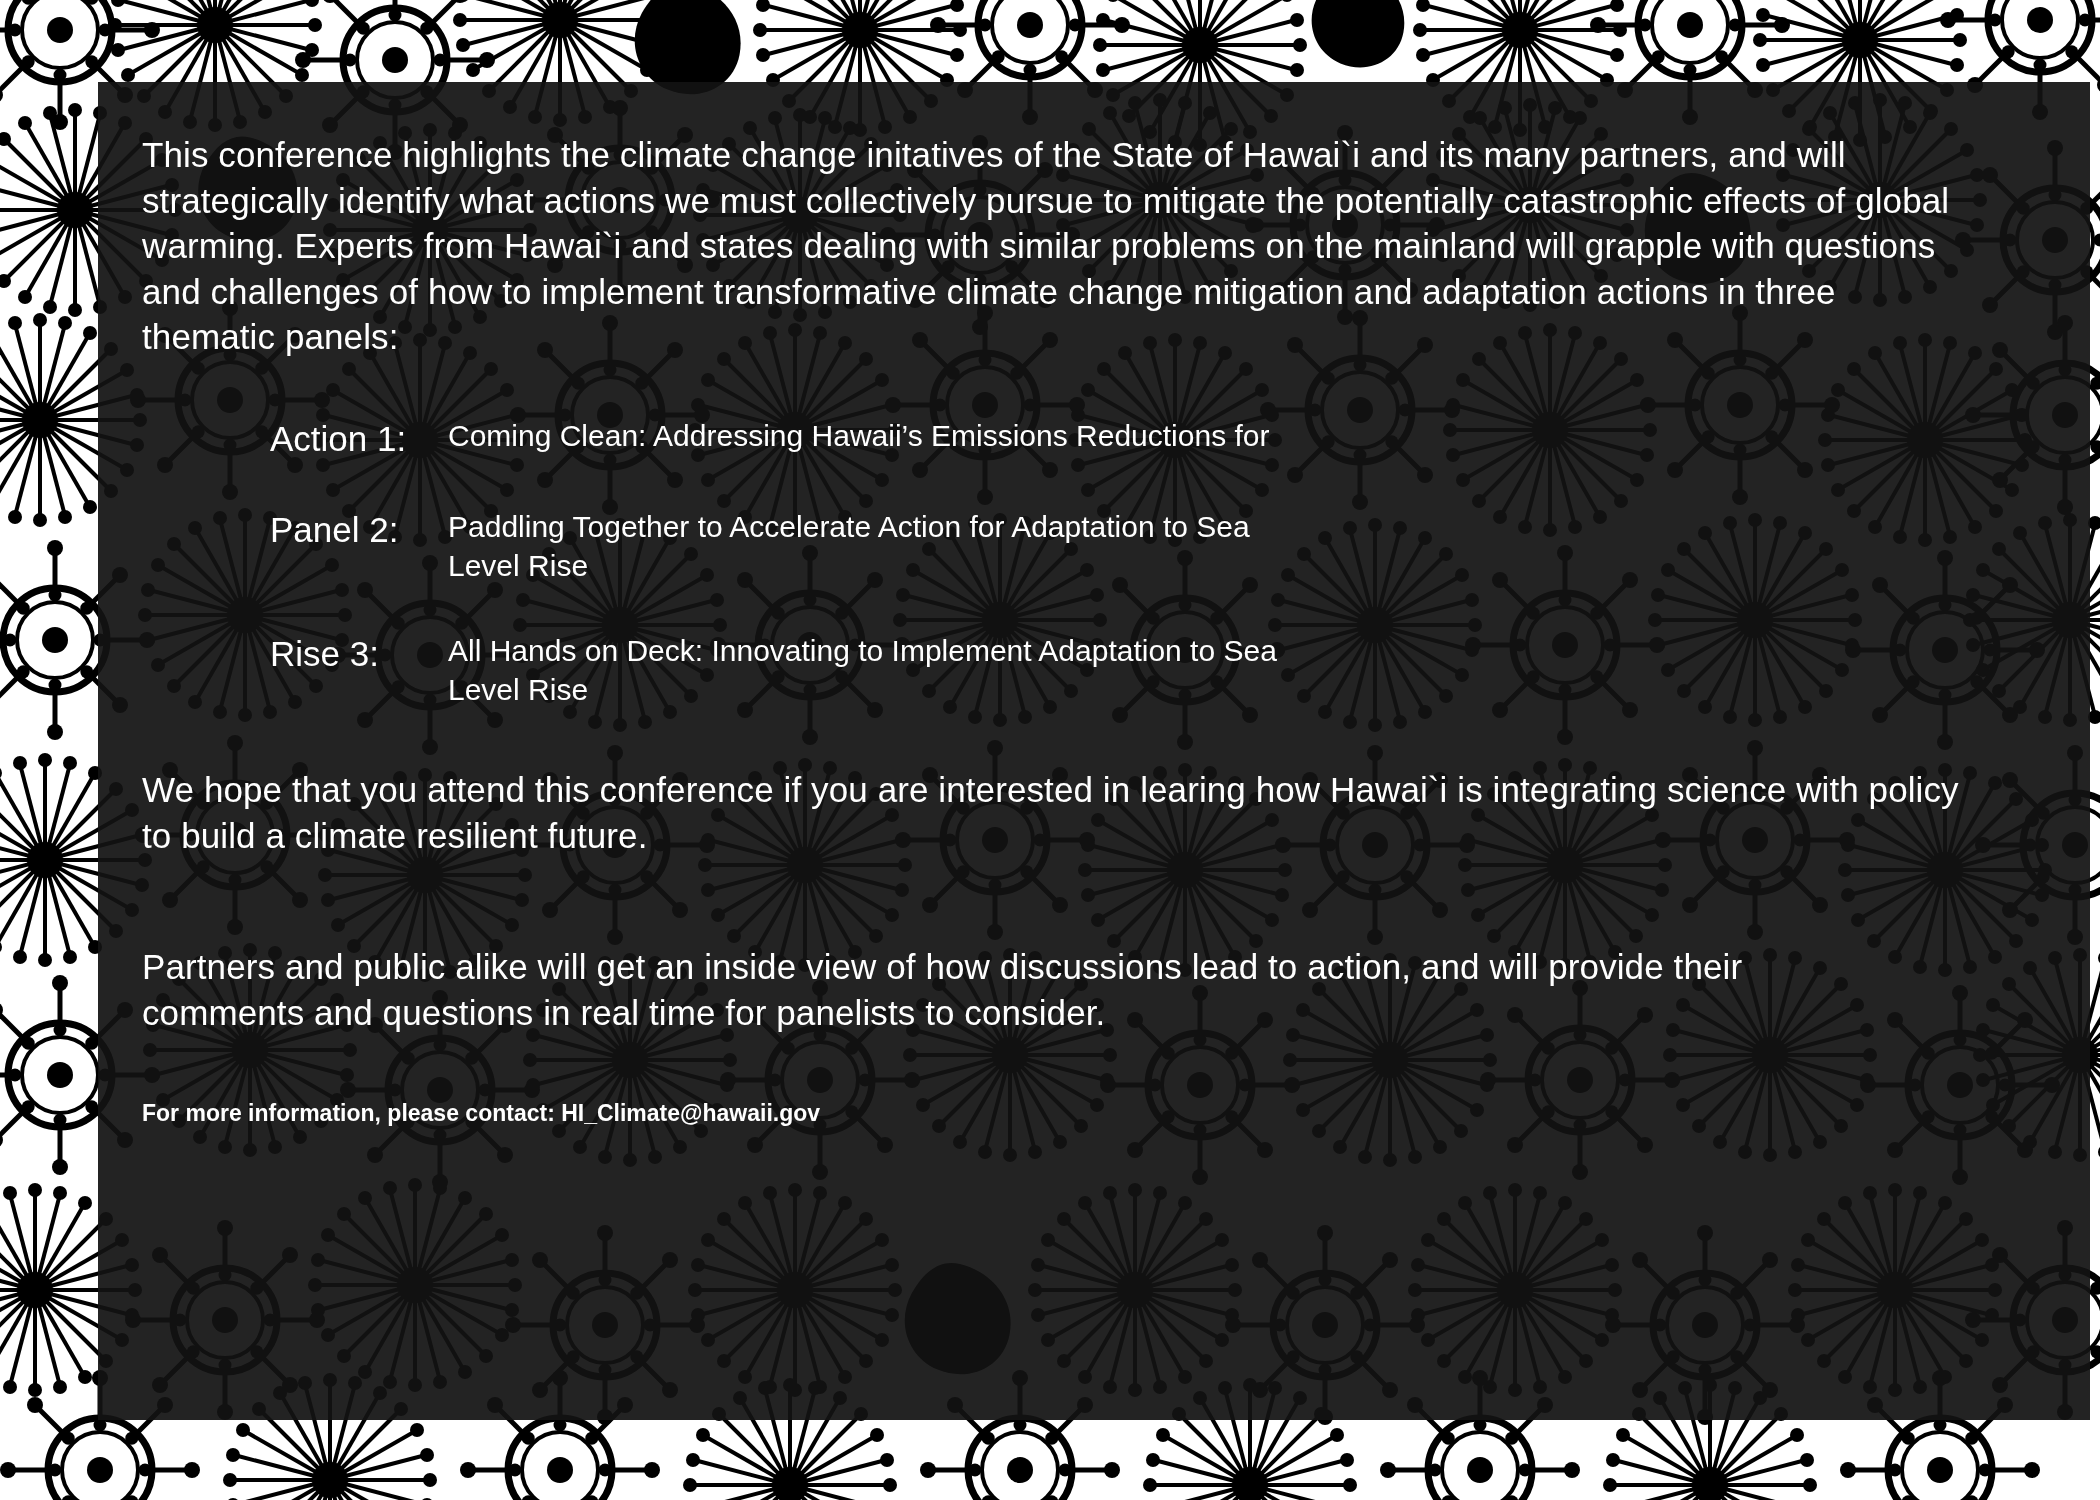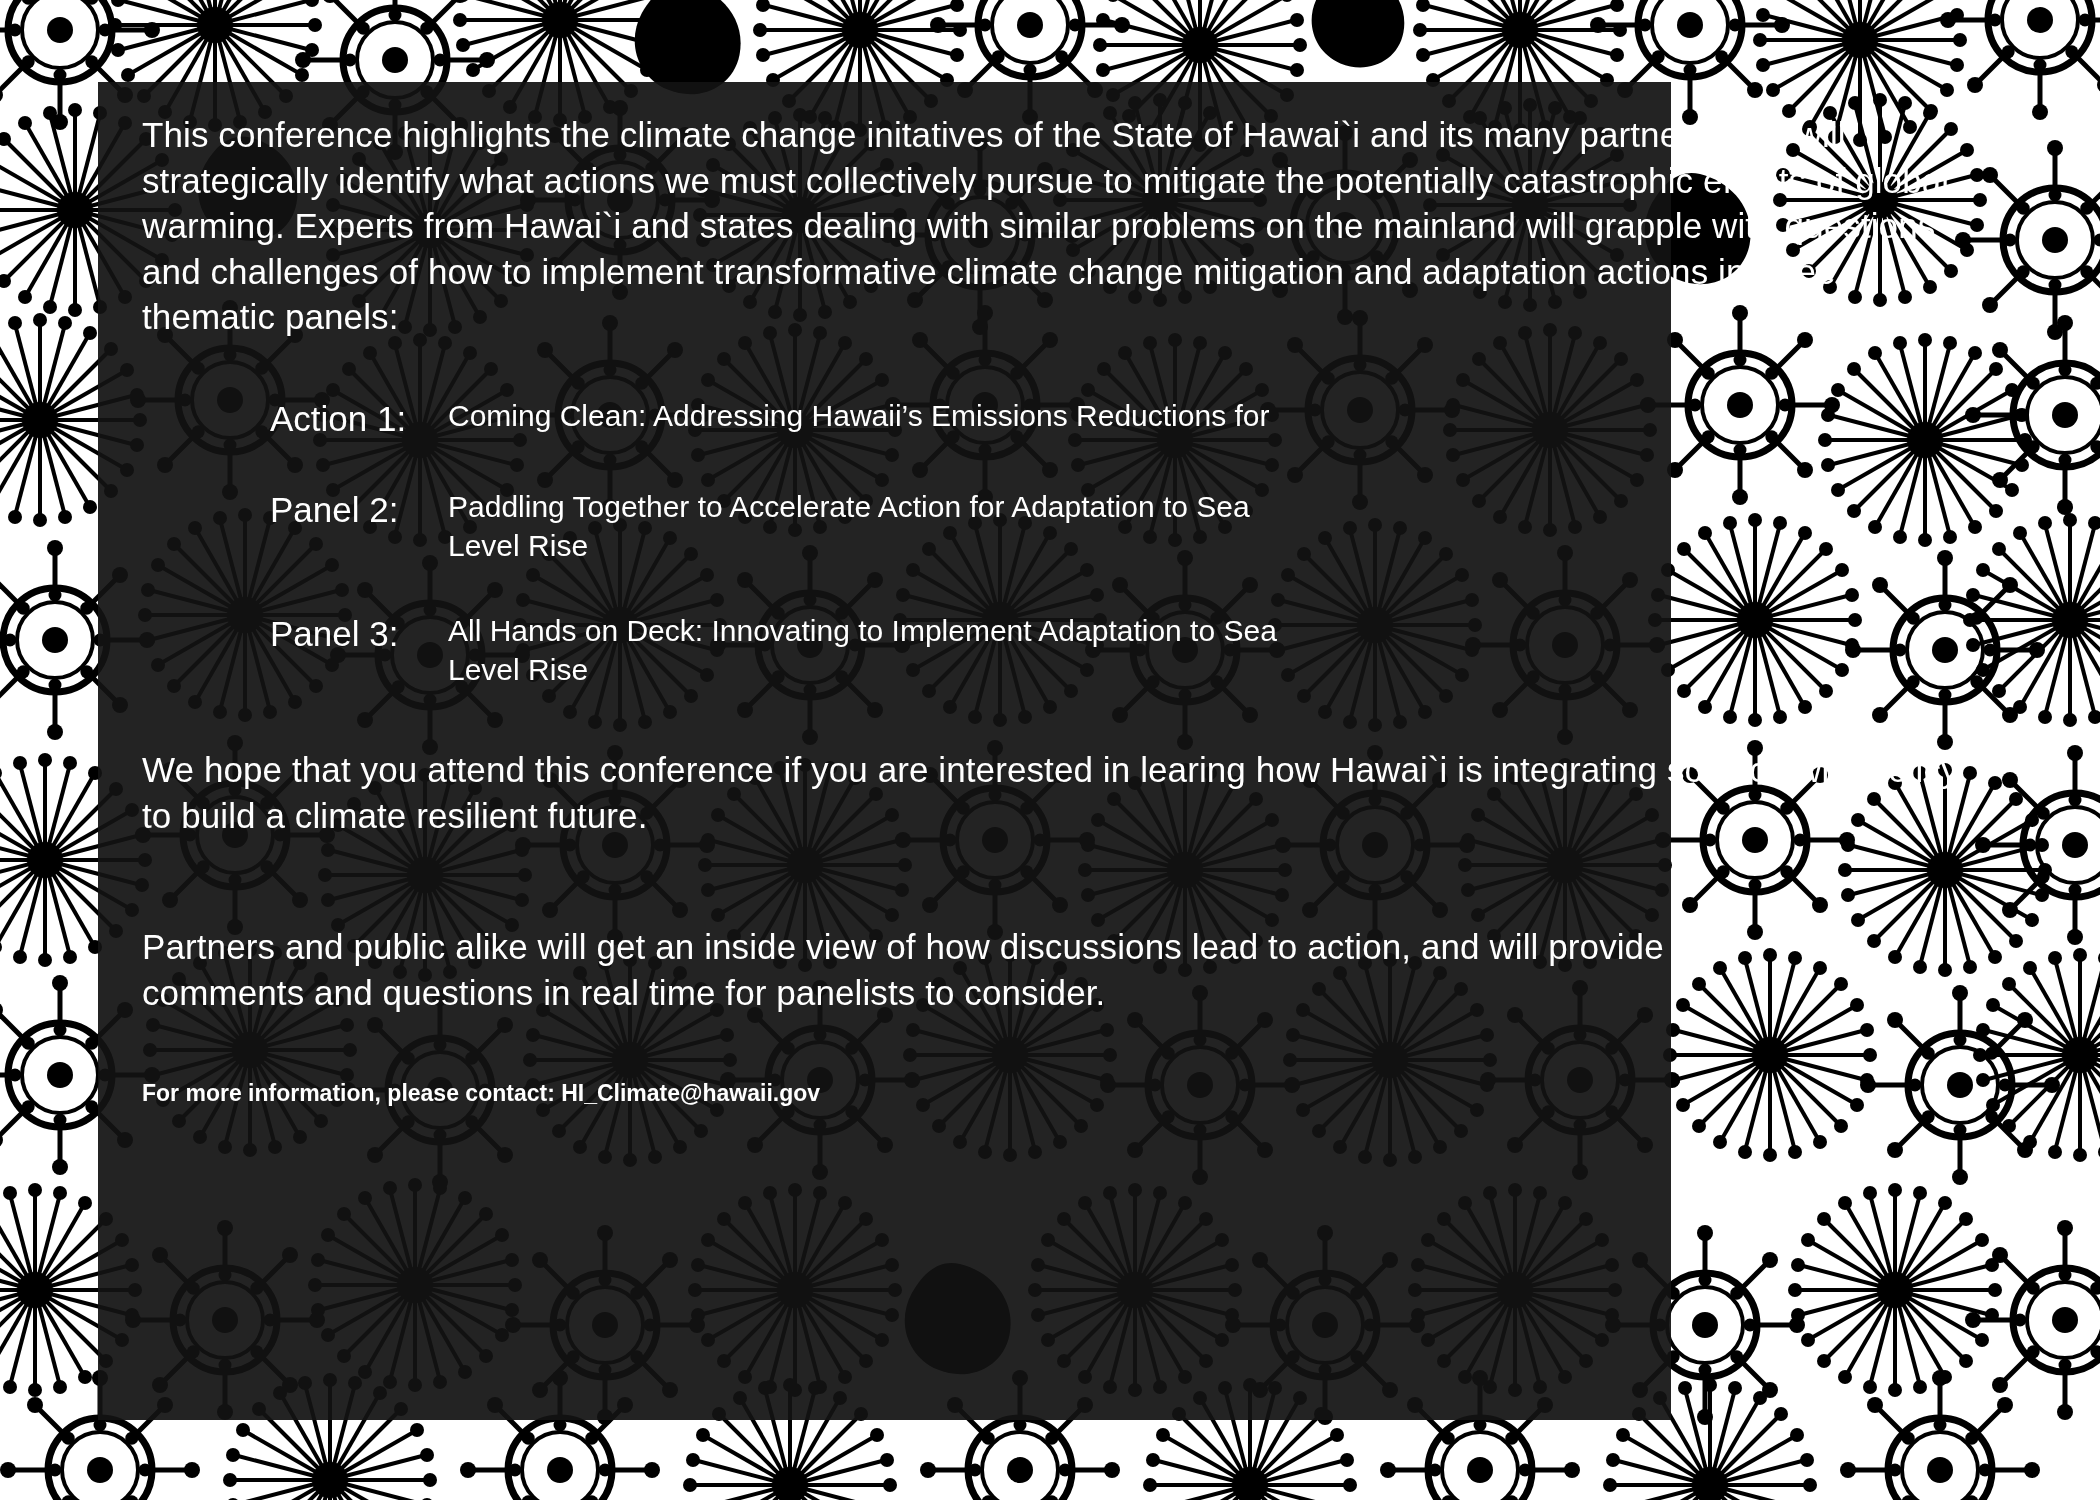--- a/index.html
+++ b/index.html
@@ -28,25 +28,25 @@
     inset: 0;
     width: 2100px;
     height: 1500px;
   }
 
   
   #content-panel {
     position: absolute;
     left: 98px;
     top: 82px;
-    width: 1573px;
+    width: 1992px;
     height: 1338px;
     background: rgba(18, 18, 18, 0.93);
     box-sizing: border-box;
-    padding: 12px 44px 0 44px;
+    padding: 32px 44px 0 44px;
     color: #ffffff;
   }
 
   .body-para {
     font-size: 35px;
     line-height: 1.30;
     color: #ffffff;
     margin: 0;
     letter-spacing: 0.1px;
   }
@@ -334,21 +334,21 @@
 
       <div class="panel-row">
         <div class="panel-label">Panel 2:</div>
         <div class="panel-title">
           <span>Paddling Together to Accelerate Action for Adaptation to Sea</span>
           <span class="cont flush">Level Rise</span>
         </div>
       </div>
 
       <div class="panel-row">
-        <div class="panel-label">Panel 3:</div>
+        <div class="panel-label">Rise 3:</div>
         <div class="panel-title">
           <span>All Hands on Deck: Innovating to Implement Adaptation to Sea</span>
           <span class="cont flush">Level Rise</span>
         </div>
       </div>
 
     </div>
 
     <p class="body-para" id="para-hope">We hope that you attend this conference if you are interested in learing how Hawai`i is integrating science with policy to build a climate resilient future.</p>
 

